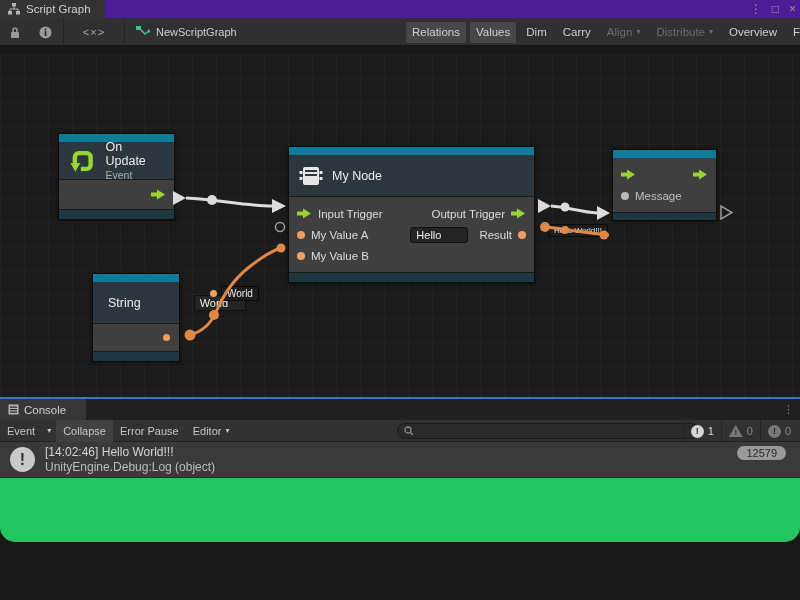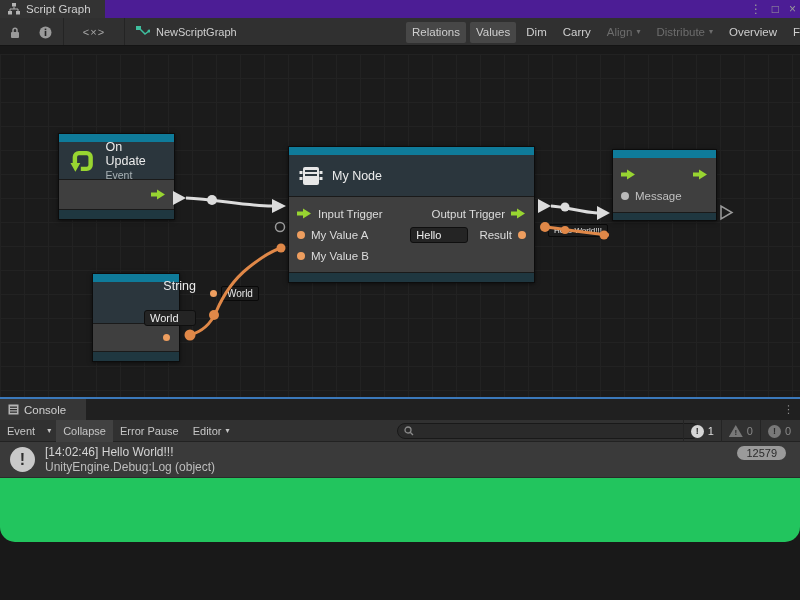--- a/index.html
+++ b/index.html
@@ -58,21 +58,21 @@
     font-size:11px; padding:1px 5px; font-family:"Liberation Sans",sans-serif;margin-left:36px; }
 
   
   .node-onupdate { left:58px; top:79px; width:117px; }
   .node-onupdate .node-header { height:38px; }
   .node-onupdate .node-body { height:29px; display:flex; align-items:center; justify-content:flex-end; padding:0 8px; }
   .node-mynode { left:288px; top:92px; width:247px; }
   .node-mynode .node-header { height:42px; }
   .node-string { left:92px; top:219px; width:88px; }
   .node-string .node-header { height:42px; padding:4px 7px; }
-  .node-string .hdr-col { display:flex; flex-direction:column; align-items:flex-end; gap:17px; margin-left:auto; }
+  .node-string .hdr-col { display:flex; flex-direction:row; align-items:center; gap:17px; margin-left:auto; }
   .node-string .node-body { height:27px; display:flex; align-items:center; justify-content:flex-end; padding:0 9px; }
   .node-debug { left:612px; top:95px; width:105px; }
   .node-debug .node-header { height:40px; }
   .node-debug .node-footer { height:8px; }
   .hdr-col2 { display:flex; flex-direction:column; gap:1px; }
   .string-circle { width:22px; height:22px; border-radius:50%; background:var(--orange); }
 
   
   svg.wires { position:absolute; left:0; top:0; width:800px; height:352px; z-index:3; pointer-events:none; }
   .wire-white { stroke:var(--white-wire); stroke-width:3; fill:none; }

